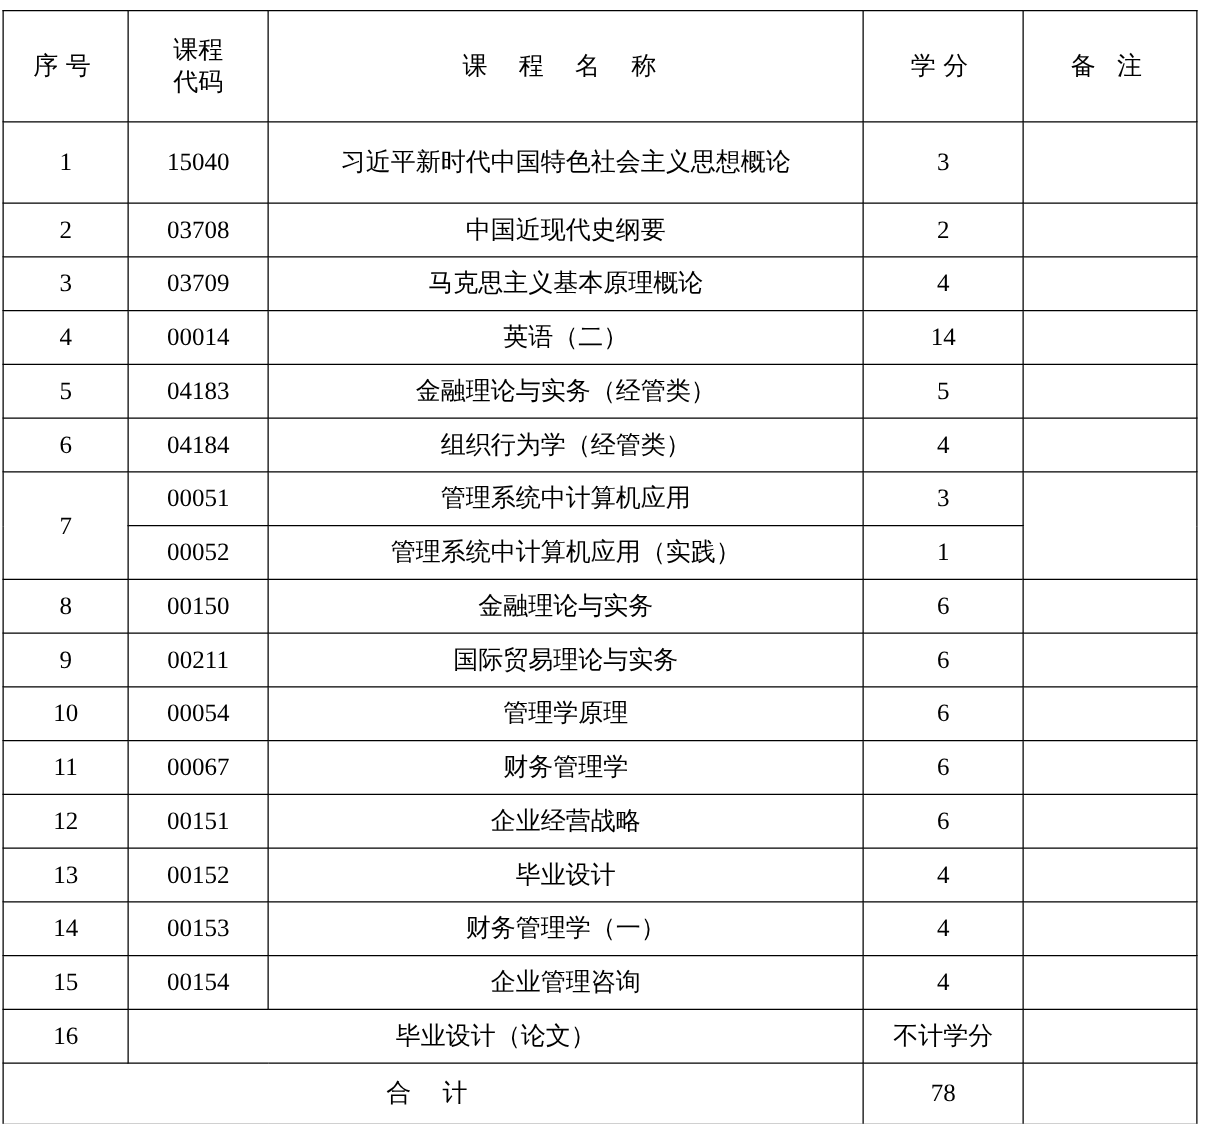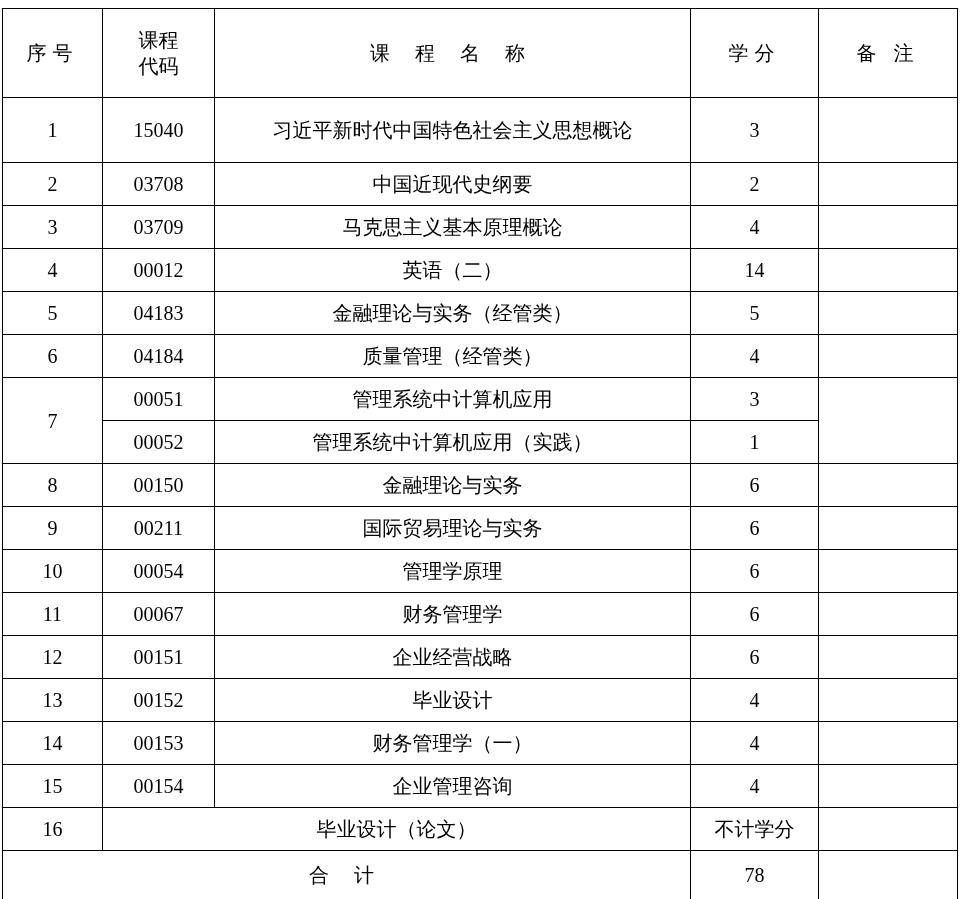--- a/index.html
+++ b/index.html
@@ -136,38 +136,38 @@
       <tr>
         <td>3</td>
         <td>03709</td>
         <td class="name-cell">马克思主义基本原理概论</td>
         <td>4</td>
         <td class="empty-note"></td>
       </tr>
 
       <tr>
         <td>4</td>
-        <td>00012</td>
+        <td>00014</td>
         <td class="name-cell">英语（二）</td>
         <td>14</td>
         <td class="empty-note"></td>
       </tr>
 
       <tr>
         <td>5</td>
         <td>04183</td>
         <td class="name-cell">金融理论与实务（经管类）</td>
         <td>5</td>
         <td class="empty-note"></td>
       </tr>
 
       <tr>
         <td>6</td>
         <td>04184</td>
-        <td class="name-cell">质量管理（经管类）</td>
+        <td class="name-cell">组织行为学（经管类）</td>
         <td>4</td>
         <td class="empty-note"></td>
       </tr>
 
       <tr>
         <td class="merged-no" rowspan="2">7</td>
         <td class="sub-row">00051</td>
         <td class="sub-row name-cell">管理系统中计算机应用</td>
         <td class="sub-row">3</td>
         <td class="merged-no empty-note" rowspan="2"></td>

